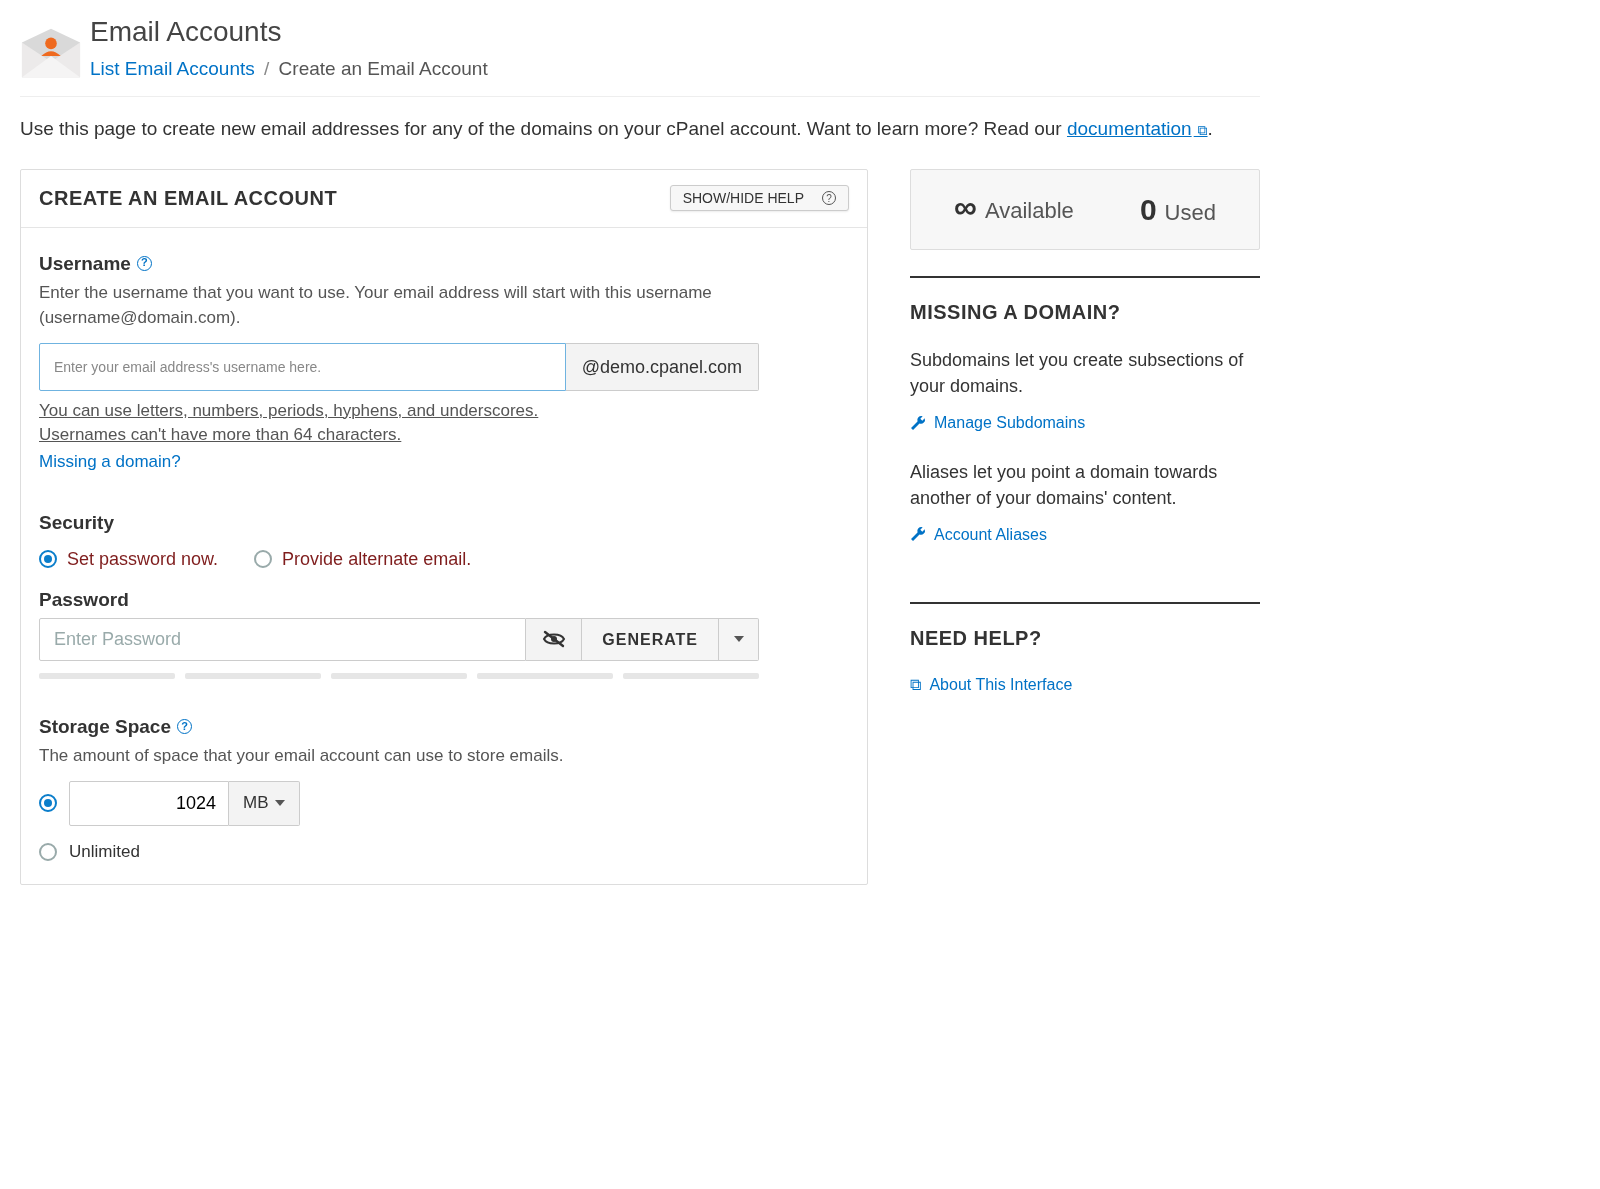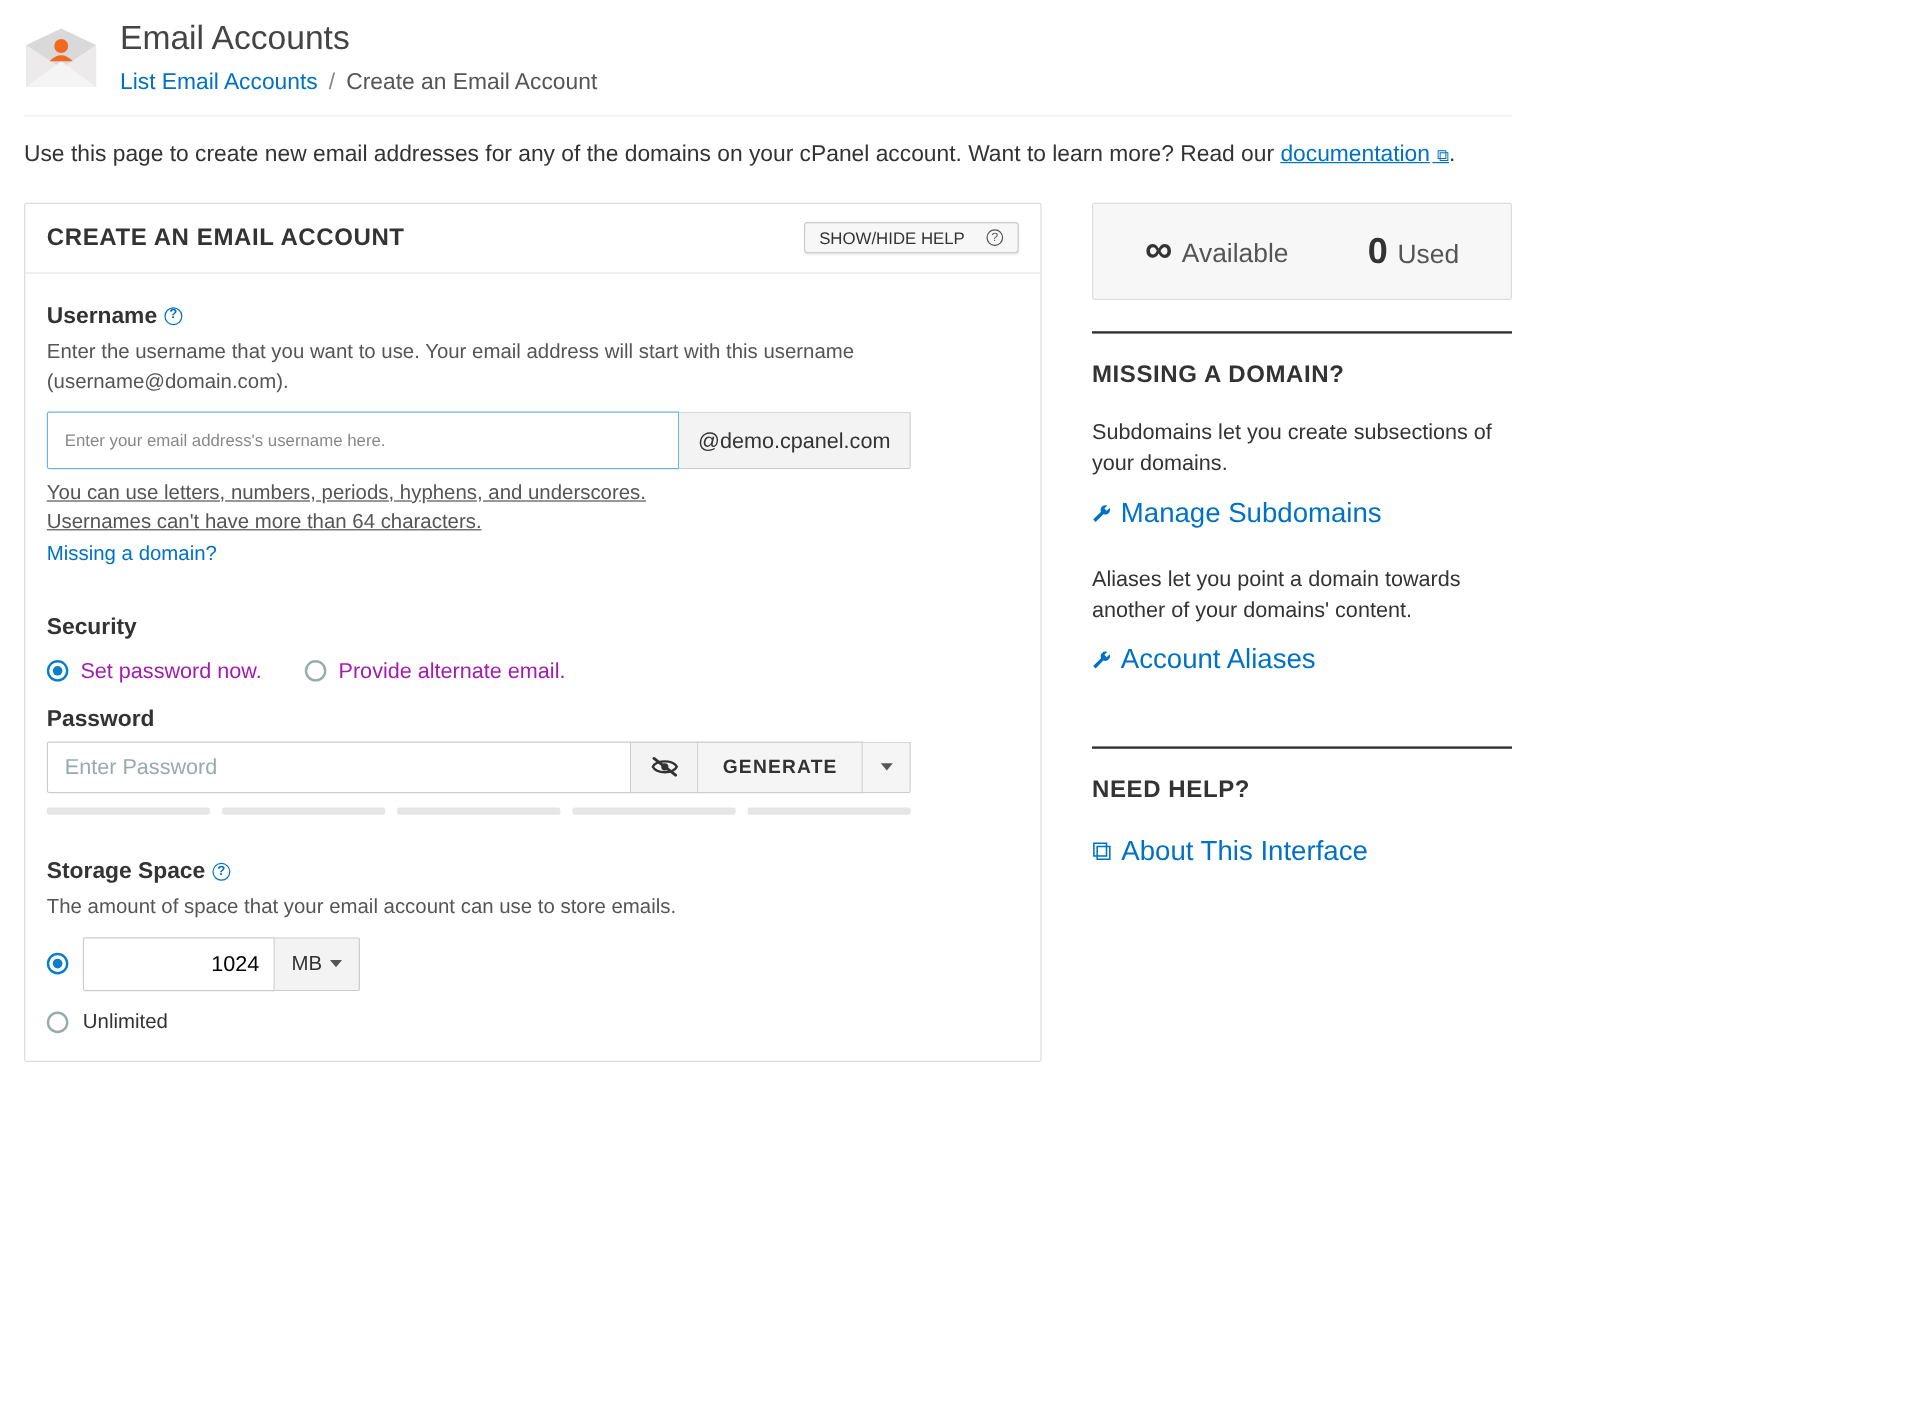--- a/index.html
+++ b/index.html
@@ -4,21 +4,21 @@
 <style>
   * { box-sizing: border-box; margin: 0; padding: 0; }
   body {
     font-family: -apple-system, BlinkMacSystemFont, "Segoe UI", Helvetica, Arial, sans-serif;
     background: #fff;
     color: #333;
     font-size: 17px;
     line-height: 1.45;
   }
   .page { padding: 8px 20px 20px 20px; max-width: 1280px; }
-  .header { display: flex; align-items: center; gap: 18px; padding: 4px 0 14px 0; border-bottom: 1px solid #eee; }
+  .header { display: flex; align-items: flex-end; gap: 8px; padding: 4px 0 14px 0; border-bottom: 1px solid #eee; }
   .header-icon { width: 62px; height: 54px; flex-shrink: 0; margin-top: 6px; }
   .header-texts h1 { font-size: 28px; font-weight: 500; color: #444; margin-bottom: 2px; }
   .breadcrumb { font-size: 19px; color: #555; }
   .breadcrumb a { color: #0072c6; text-decoration: none; }
   .breadcrumb .sep { color: #888; margin: 0 4px; }
 
   .intro { font-size: 19px; margin: 18px 0 26px 0; color: #333; }
   .intro a { color: #0072c6; text-decoration: underline; }
   .ext-icon { color: #0072c6; font-size: 14px; margin-left: 2px; }
 
@@ -61,21 +61,21 @@
   .input-group input[type=text]::placeholder { color: #888; }
   .input-addon {
     border: 1px solid #ccc; border-left: none; background: #f3f3f3;
     padding: 10px 16px; font-size: 18px; color: #333; border-radius: 0 2px 2px 0;
     display:flex; align-items:center;
   }
   .field-note { color: #555; font-size: 17px; margin-top: 8px; max-width: 520px; text-decoration: underline; }
   .inline-link { color: #0072c6; text-decoration: none; font-size: 17px; display:inline-block; margin-top:2px;}
 
   .radio-row { display: flex; gap: 36px; margin: 10px 0 14px 0; align-items:center;}
-  .radio-opt { display: flex; align-items: center; gap: 10px; font-size: 18px; color: #a21caf; cursor:pointer;}
+  .radio-opt { display: flex; align-items: center; gap: 10px; font-size: 18px; color: #7f1d1d; cursor:pointer;}
   .radio-dot {
     width: 18px; height: 18px; border: 2px solid #9aa; border-radius: 50%;
     display:inline-flex; align-items:center; justify-content:center;
   }
   .radio-dot.on { border-color: #0b7ecb; }
   .radio-dot.on::after { content:""; width:8px; height:8px; background:#0b7ecb; border-radius:50%; }
 
   .pwd-group { display:flex; width:100%; max-width:720px; }
   .pwd-group input {
     flex:1; border:1px solid #ccc; padding:10px 14px; font-size:18px; border-radius:2px 0 0 2px;
@@ -115,21 +115,21 @@
     margin-bottom: 26px;
   }
   .stat { display:flex; align-items:baseline; gap:8px; }
   .stat-big { font-size:30px; font-weight:600; color:#333; }
   .stat-lbl { font-size:22px; color:#555; }
   .infinity { font-size:32px; font-weight:700; line-height:1; }
 
   .side-section { border-top:2px solid #333; padding-top:20px; margin-bottom:32px; }
   .side-title { font-size:20px; font-weight:700; letter-spacing:0.5px; color:#333; margin-bottom:20px; }
   .side-p { font-size:18px; color:#333; margin-bottom:12px; }
-  .side-link { color:#0072c6; text-decoration:none; font-size:23px; display:inline-flex; align-items:center; gap:8px; margin-bottom:24px;}
+  .side-link { color:#0072c6; text-decoration:none; font-size:16px; display:inline-flex; align-items:center; gap:8px; margin-bottom:24px;}
   .wrench-icon { color:#0072c6; }
 
   .caret-down { display:inline-block; width:0; height:0; border-left:5px solid transparent; border-right:5px solid transparent; border-top:6px solid #555; }
 </style>
 </head>
 <body>
 
 <div class="page">
 
   <div class="header">

